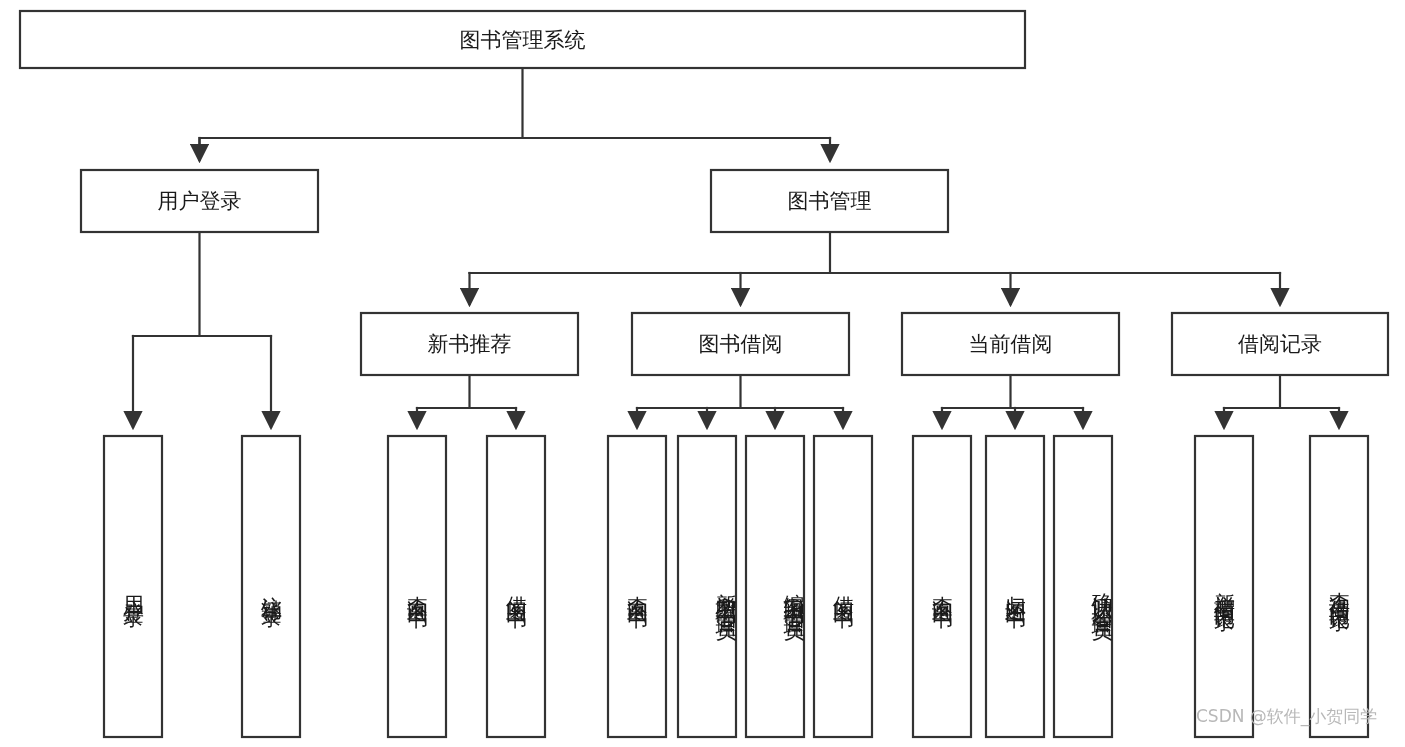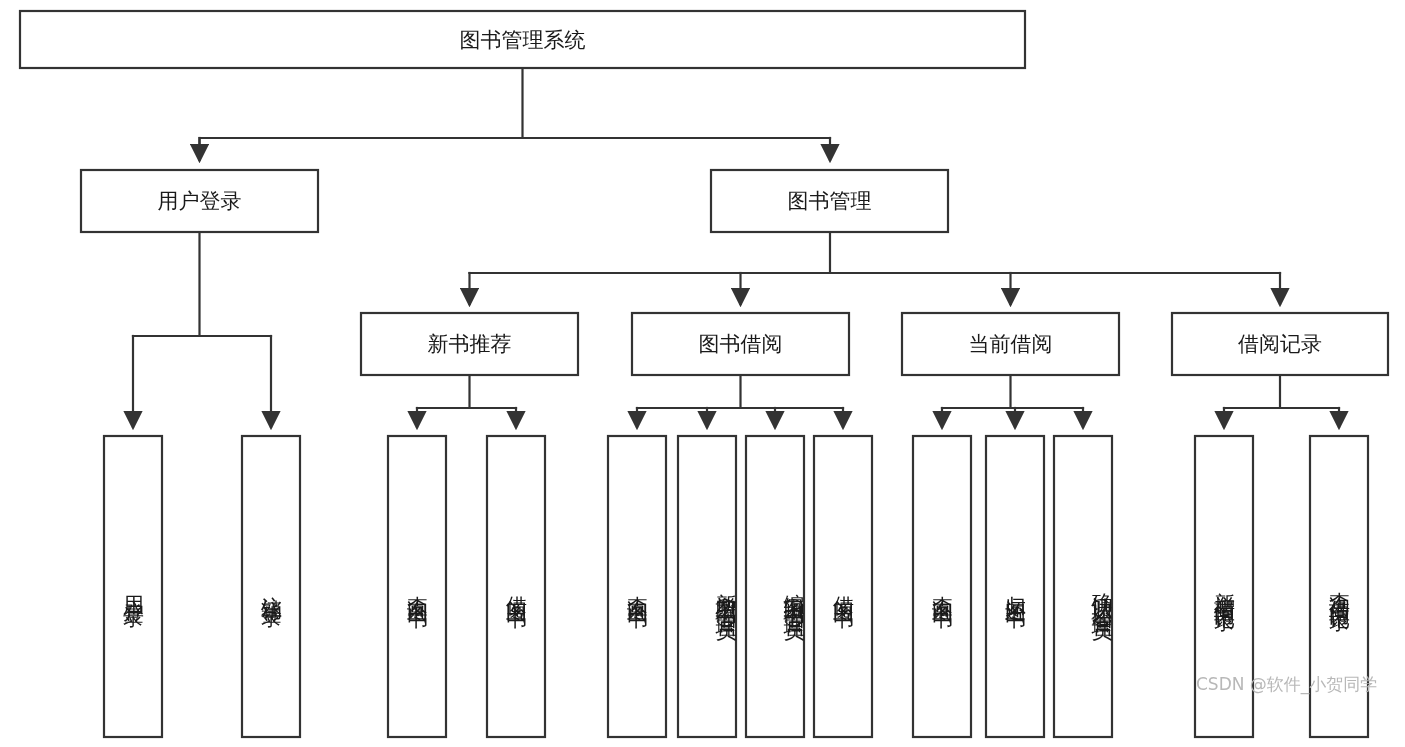--- a/index.html
+++ b/index.html
@@ -179,15 +179,15 @@
     <div class="node-label-v" style="left:678px;  top:436px; width:58px; height:301px; align-items:flex-start; padding-top:14px; box-sizing:border-box;">新增图书（管理员）</div>
     <div class="node-label-v" style="left:746px;  top:436px; width:58px; height:301px; align-items:flex-start; padding-top:14px; box-sizing:border-box;">编辑图书（管理员）</div>
     <div class="node-label-v" style="left:814px;  top:436px; width:58px; height:301px;">借阅图书</div>
     <div class="node-label-v" style="left:913px;  top:436px; width:58px; height:301px;">查询图书</div>
     <div class="node-label-v" style="left:986px;  top:436px; width:58px; height:301px;">归还图书</div>
     <div class="node-label-v" style="left:1054px; top:436px; width:58px; height:301px; align-items:flex-start; padding-top:14px; box-sizing:border-box;">确认归还（管理员）</div>
     <div class="node-label-v" style="left:1195px; top:436px; width:58px; height:301px;">新增借阅记录</div>
     <div class="node-label-v" style="left:1310px; top:436px; width:58px; height:301px;">查询借阅记录</div>
   </div>
 
-  <div class="watermark" style="left:1196px; top:673px;">CSDN @软件_小贺同学</div>
+  <div class="watermark" style="left:1196px; top:705px;">CSDN @软件_小贺同学</div>
 
 </div>
 
 </body></html>

